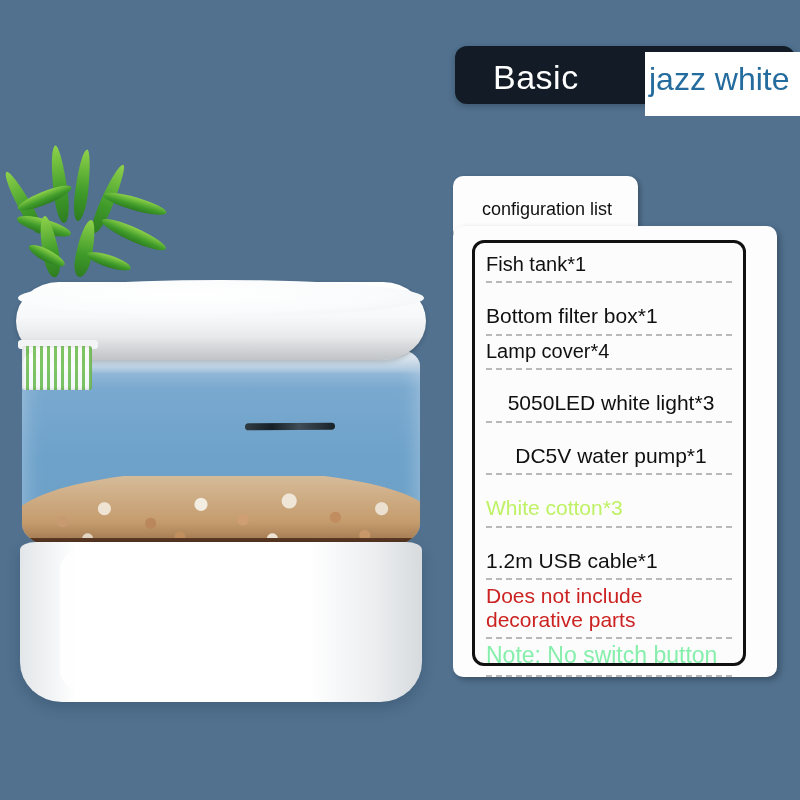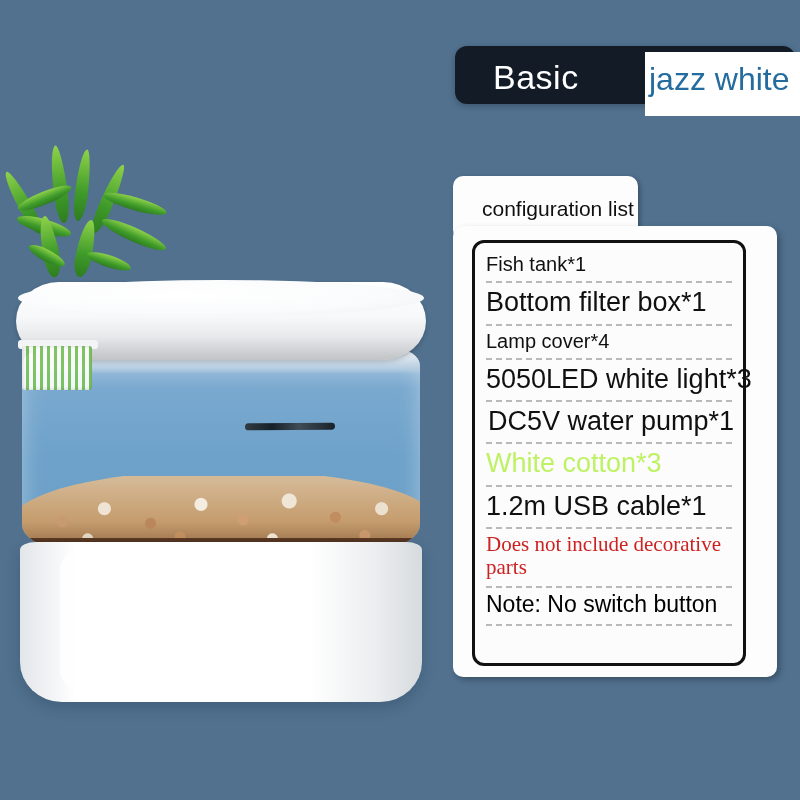--- a/index.html
+++ b/index.html
@@ -89,34 +89,34 @@
   .badge-label{position:absolute;left:38px;top:12px;color:#ffffff;font-size:34px;
        letter-spacing:.5px;line-height:38px;white-space:nowrap;}
   .badge-white{position:absolute;left:645px;top:52px;width:155px;height:64px;background:#ffffff;}
   .badge-white-text{position:absolute;left:4px;top:9px;color:#246b9e;font-size:32px;
        line-height:36px;white-space:nowrap;}
 
   
   .tab-card{position:absolute;left:453px;top:176px;width:185px;height:64px;
        background:#fdfdfd;border-radius:10px;
        box-shadow:2px 2px 5px rgba(0,0,0,.30);}
-  .tab-title{position:absolute;left:482px;top:194px;font-size:21px;color:#101010;
+  .tab-title{position:absolute;left:482px;top:194px;font-size:18px;color:#101010;
        white-space:nowrap;line-height:30px;}
 
   .list-card{position:absolute;left:453px;top:226px;width:324px;height:451px;
        background:#fdfdfd;border-radius:10px;
        box-shadow:3px 3px 6px rgba(0,0,0,.28);}
   .list-inner{position:absolute;left:472px;top:240px;width:274px;height:426px;
        background:#fcfcfc;border:3px solid #111111;border-radius:12px;box-sizing:border-box;}
 
   .rows{position:absolute;left:486px;top:252px;width:250px;}
   .row{position:relative;padding:1px 0 3px 0;}
   .row .txt{display:block;color:#101010;white-space:nowrap;line-height:1.12;}
   .row.big .txt{font-size:20px;}
-  .row.med .txt{font-size:27px;}
+  .row.med .txt{font-size:21px;margin-top:17px;}
   .row.red .txt{color:#cc2222;font-size:21px;white-space:normal;}
   .row.red2 .txt{color:#cc2222;font-size:23px;}
   .sep{height:0;border-top:2px dashed #b9b9b9;margin:3px 0 3px 0;width:246px;}
 </style>
 </head>
 <body>
 
 <div id="stage">
 
   <div class="photo">
@@ -215,22 +215,22 @@
       <div class="sep" style="border-top-color: rgb(185, 185, 185);"></div>
       <div class="row med">
         <span class="txt" style="color: #bef264;">White cotton*3</span>
       </div>
       <div class="sep" style="border-top-color: rgb(185, 185, 185);"></div>
       <div class="row med">
         <span class="txt" style="color: rgb(16, 16, 16);">1.2m USB cable*1</span>
       </div>
       <div class="sep" style="border-top-color: rgb(185, 185, 185);"></div>
       <div class="row red">
-        <span class="txt" style="color: rgb(204, 34, 34); font-family: Liberation Serif, serif;">Does not include decorative parts</span>
+        <span class="txt" style="color: rgb(204, 34, 34);">Does not include decorative parts</span>
       </div>
       <div class="sep" style="border-top-color: rgb(185, 185, 185);"></div>
       <div class="row red2">
-        <span class="txt" style="color: #000000;">Note: No switch button</span>
+        <span class="txt" style="color: #86efac;">Note: No switch button</span>
       </div>
       <div class="sep" style="border-top-color: rgb(185, 185, 185);"></div>
     </div>
 
 </div>
 
 </body></html>

